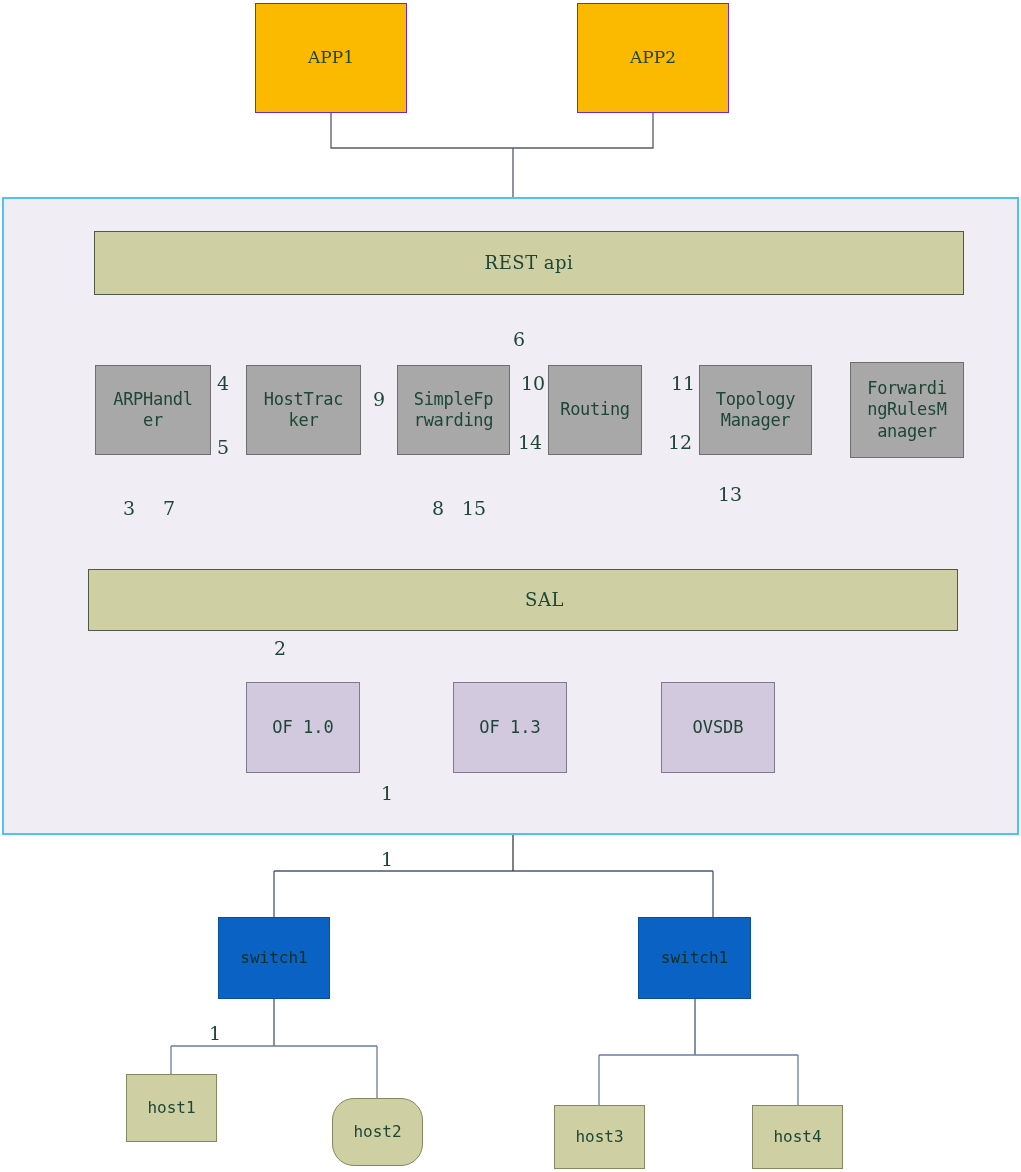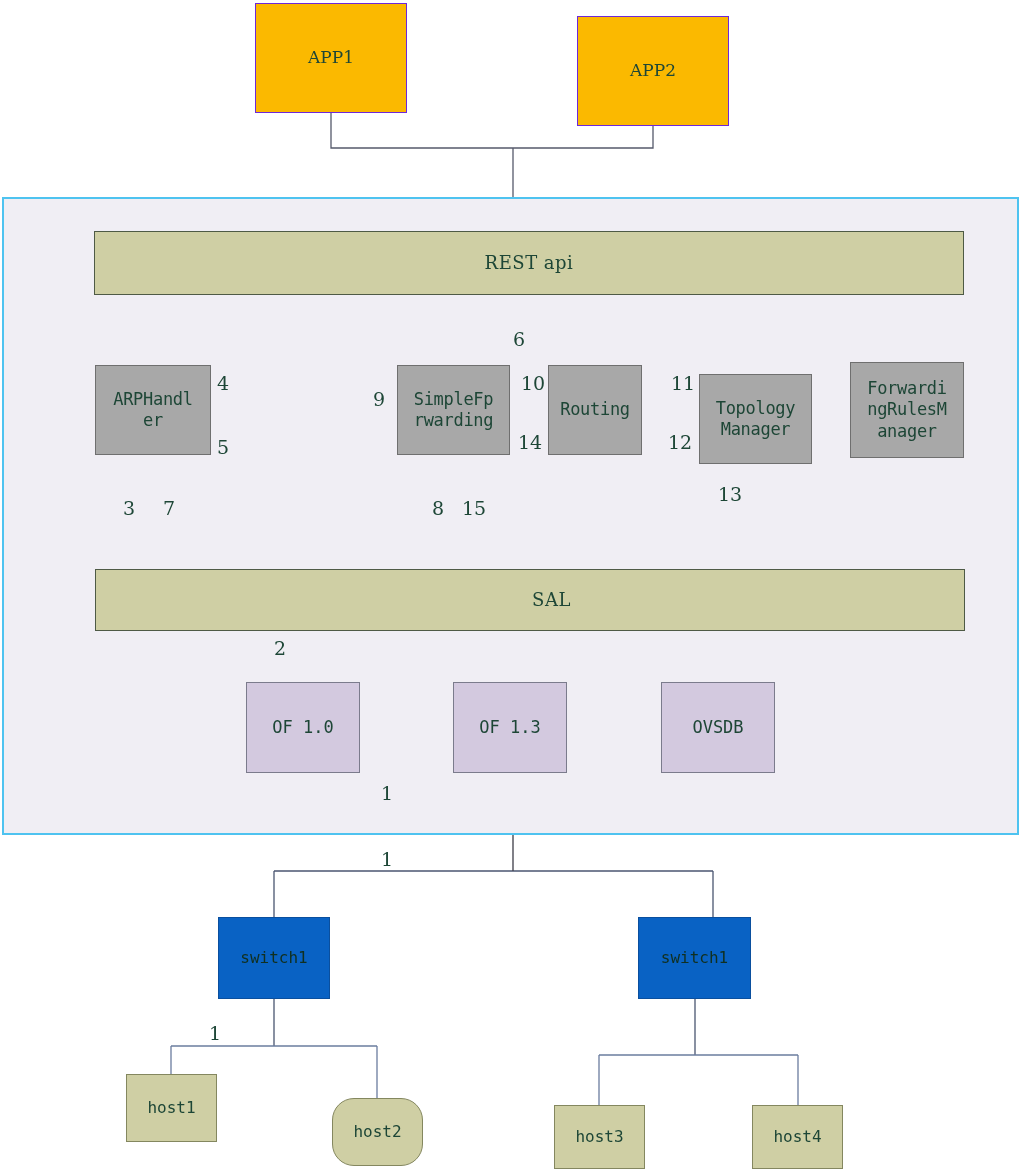--- a/index.html
+++ b/index.html
@@ -161,50 +161,54 @@
       <path d="M695,999 L695,1055" stroke="#4a5570"></path>
       <path d="M599,1055 L798,1055" stroke="#6a7c9e"></path>
       <path d="M599,1055 L599,1105" stroke="#6a7c9e"></path>
       <path d="M798,1055 L798,1105" stroke="#6a7c9e"></path>
     </g>
   </svg>
 
   <div class="node app-box" style="left:255px; top:3px; width:152px; height:110px;">
     <span>APP1</span>
   </div>
-  <div class="node app-box" style="left:577px; top:16px; width:152px; height:110px;">
+  <div class="node app-box" style="left:577px; top:3px; width:152px; height:110px;">
     <span>APP2</span>
   </div>
 
   <div class="node module-box" style="left:95px; top:365px; width:116px; height:90px;">
     <span>ARPHandl
 er</span>
   </div>
 
   <div class="node band" style="left:94px; top:231px; width:870px; height:64px;">
     <span>REST api</span>
   </div>
+  <div class="node module-box" style="left:246px; top:365px; width:115px; height:90px;">
+    <span>HostTrac
+ker</span>
+  </div>
   <div class="node module-box" style="left:397px; top:365px; width:113px; height:90px;">
     <span>SimpleFp
 rwarding</span>
   </div>
   <div class="node module-box" style="left:548px; top:365px; width:94px; height:90px;">
     <span>Routing</span>
   </div>
-  <div class="node module-box" style="left:699px; top:374px; width:113px; height:90px;">
+  <div class="node module-box" style="left:699px; top:365px; width:113px; height:90px;">
     <span>Topology
 Manager</span>
   </div>
   <div class="node module-box" style="left:850px; top:362px; width:114px; height:96px;">
     <span>Forwardi
 ngRulesM
 anager</span>
   </div>
 
-  <div class="node band" style="left:95px; top:569px; width:870px; height:62px;padding-left:43px;">
+  <div class="node band" style="left:88px; top:569px; width:870px; height:62px;padding-left:43px;">
     <span>SAL</span>
   </div>
 
   <div class="node proto-box" style="left:246px; top:682px; width:114px; height:91px;">
     <span>OF 1.0</span>
   </div>
   <div class="node proto-box" style="left:453px; top:682px; width:114px; height:91px;">
     <span>OF 1.3</span>
   </div>
   <div class="node proto-box" style="left:661px; top:682px; width:114px; height:91px;">

